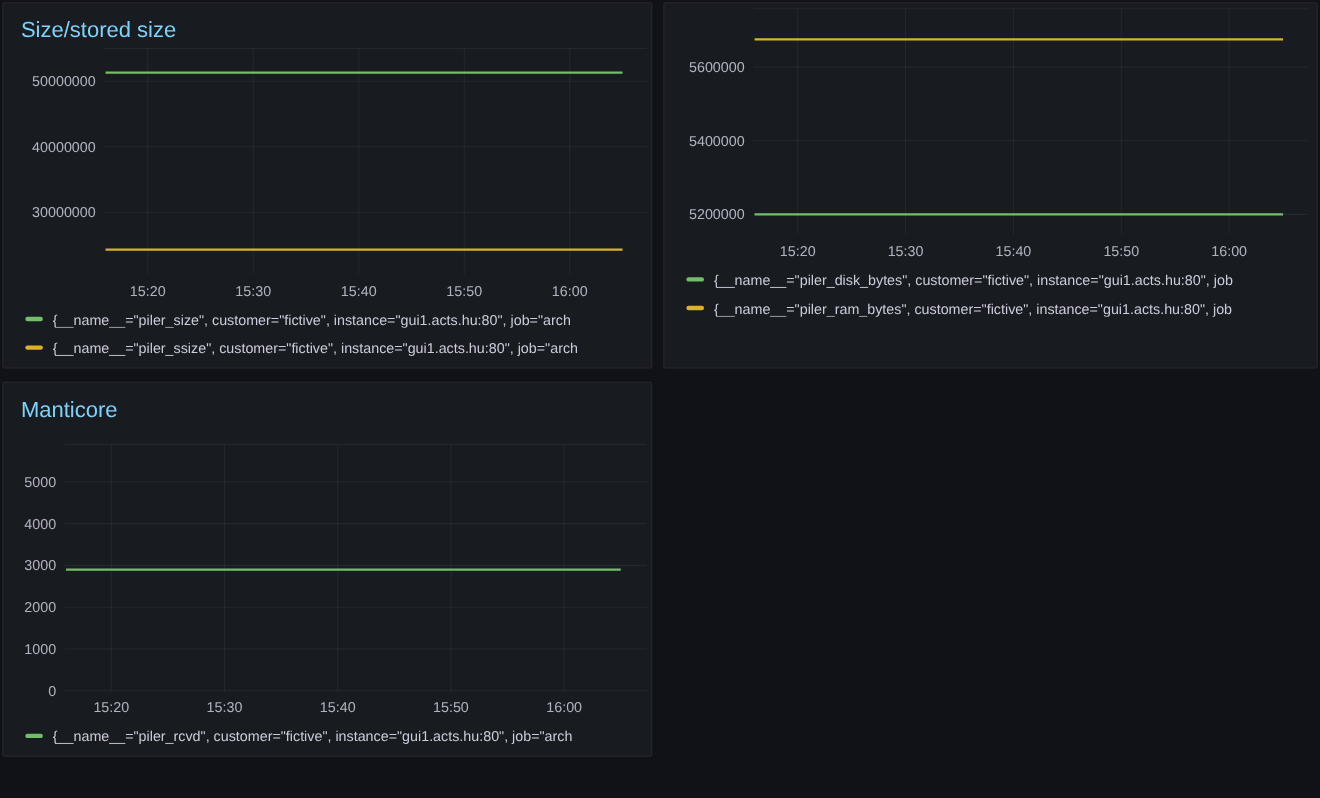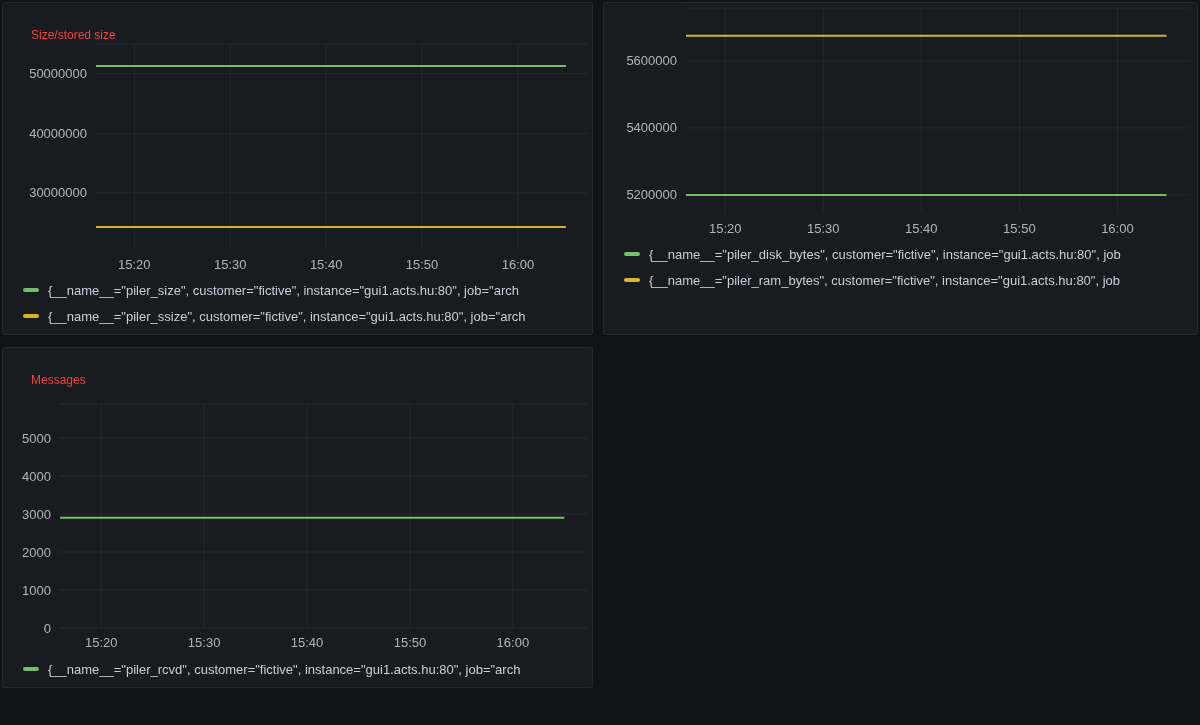--- a/index.html
+++ b/index.html
@@ -19,25 +19,25 @@
     display: flex;
     flex-direction: column;
     overflow: hidden;
   }
   .panel-header {
     height: 36px;
     flex: none;
     padding: 8px 12px 0 12px;
   }
   .panel-title {
-    margin: 16px;
-    font-size: 12px;
+    margin: 4px;
+    font-size: 20px;
     font-weight: 500;
     line-height: 1.35;
-    color: #ef4444;
+    color: #7dd3fc;
     cursor: pointer;
     display: inline-block;
   }
   .chart { flex: none; width: 100%; cursor: crosshair; }
   .chart svg { display: block; }
   .chart text {
     fill: rgba(204,204,220,0.85);
     font-family: "Liberation Sans", "DejaVu Sans", sans-serif;
     font-size: 13px;
   }
@@ -147,21 +147,21 @@
         </div>
         <div class="legend-item">
           <span class="swatch" style="background: rgb(217, 179, 42);"></span>
           <span class="legend-label">{__name__="piler_ram_bytes", customer="fictive", instance="gui1.acts.hu:80", job</span>
         </div>
       </div>
   </section>
 
   <section class="panel" style="left:2px; top:347px; width:591px; height:341px;">
     <header class="panel-header">
-      <h2 class="panel-title">Messages</h2>
+      <h2 class="panel-title">Manticore</h2>
     </header>
     <div class="chart">
         <svg viewBox="0 0 589 270" width="589" height="270">
           <g>
             <line class="gridline" x1="56" x2="585" y1="20" y2="20"></line>
             <line class="gridline" x1="56" x2="585" y1="244" y2="244"></line>
             <line class="gridline" x1="56" x2="585" y1="206.0016963528414" y2="206.0016963528414"></line>
             <line class="gridline" x1="56" x2="585" y1="168.00339270568278" y2="168.00339270568278"></line>
             <line class="gridline" x1="56" x2="585" y1="130.00508905852416" y2="130.00508905852416"></line>
             <line class="gridline" x1="56" x2="585" y1="92.00678541136556" y2="92.00678541136556"></line>

